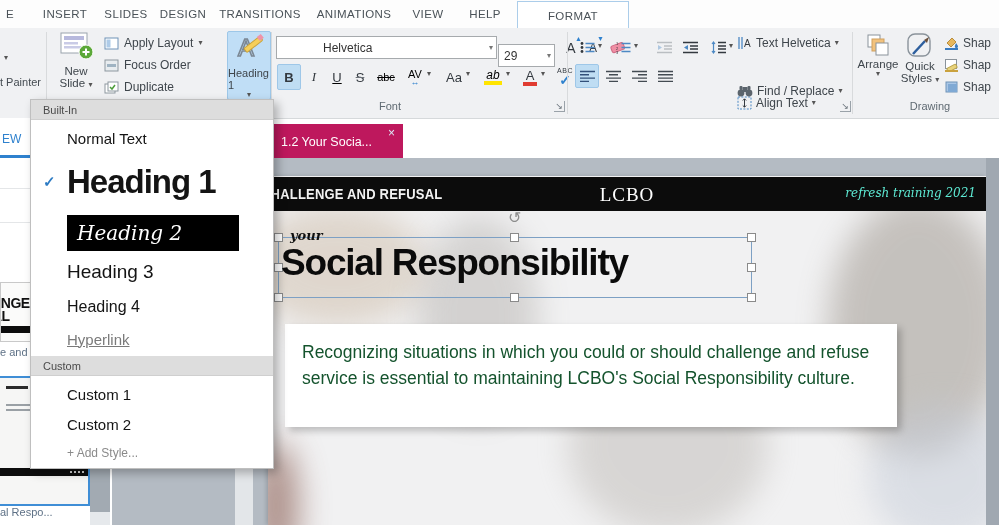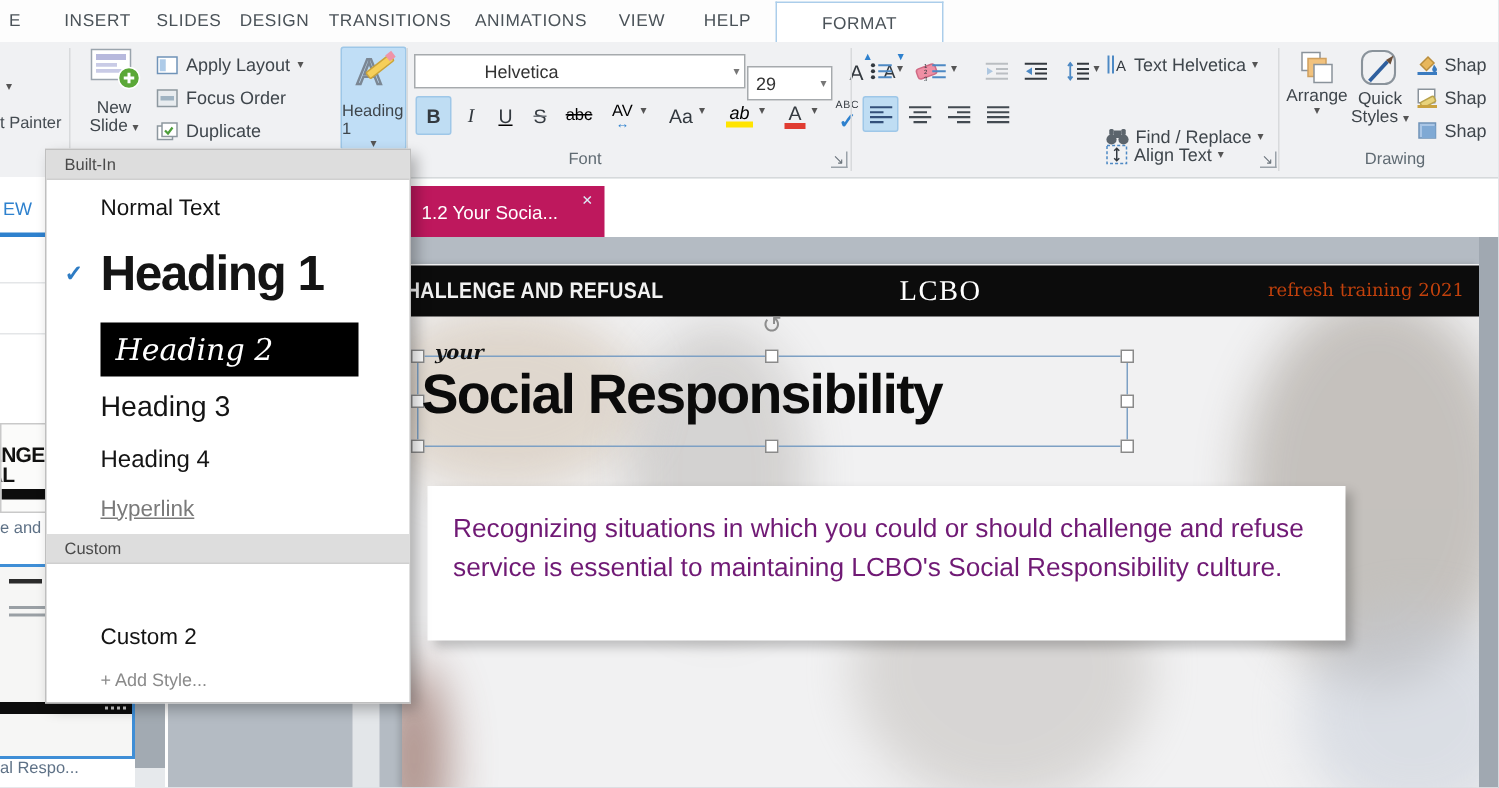--- a/index.html
+++ b/index.html
@@ -120,30 +120,30 @@
   #canvas{position:absolute;left:112px;top:158px;width:887px;height:367px;background:#b4bbc3;}
   #gutter{position:absolute;left:123px;top:0;width:18px;height:367px;background:#e3e6e9;}
   #right-scroll{position:absolute;left:874px;top:0;width:13px;height:367px;background:#a0a8b1;cursor:grab;}
 
   #slide{position:absolute;left:156px;top:18px;width:718px;height:349px;background:#f1f1f2;overflow:hidden;box-shadow:-2px 0 4px rgba(0,0,0,.15);}
   .blob{position:absolute;filter:blur(16px);border-radius:50%;}
 
   #slide-bar{position:absolute;left:0;top:1px;width:718px;height:34px;background:#0c0c0c;display:flex;align-items:center;}
   #hdr-left{position:absolute;left:-7px;top:9px;font-size:13px;font-weight:bold;color:#f2f2f2;letter-spacing:.2px;transform:scaleY(1.15);white-space:nowrap;}
   #hdr-brand{position:absolute;left:0;width:718px;text-align:center;top:7px;font-family:"Liberation Serif",serif;font-size:19px;color:#fff;letter-spacing:1px;}
-  #hdr-right{position:absolute;right:10px;top:9px;font-size:12px;color:#c2410c;font-family:"DejaVu Serif",serif;}
+  #hdr-right{position:absolute;right:10px;top:9px;font-size:12px;color:#5eead4;font-style:italic;font-family:"DejaVu Serif",serif;}
 
   #sel-box{position:absolute;left:10px;top:61px;width:472px;height:59px;border:1px solid #7da0c4;background:rgba(255,255,255,.06);}
   .handle{position:absolute;width:7px;height:7px;background:#fff;border:1px solid #8a8a8a;cursor:pointer;}
   #rot-handle{position:absolute;left:240px;top:34px;font-size:16px;color:#8d8d8d;cursor:pointer;line-height:16px;}
   #title-script{position:absolute;left:22px;top:52px;font-size:13px;font-weight:bold;font-style:italic;color:#111;font-family:"DejaVu Serif",serif;}
   #slide-title{position:absolute;left:13px;top:66px;font-size:37px;font-weight:bold;color:#0b0b0b;letter-spacing:-1.2px;white-space:nowrap;cursor:text;}
 
   #body-box{position:absolute;left:17px;top:148px;width:578px;height:70px;background:#fff;box-shadow:4px 4px 7px rgba(0,0,0,.22);padding:15px 17px 18px 17px;cursor:text;}
-  #body-box .txt{font-size:17.5px;color:#701a75;line-height:26px;}
+  #body-box .txt{font-size:17.5px;color:#14532d;line-height:26px;}
 
   
   #doc-tab{position:absolute;left:267px;top:124px;width:136px;height:34px;background:#be185d;color:#fff;cursor:pointer;}
   #doc-tab .title{position:absolute;left:14px;top:11px;font-size:12.5px;}
   #doc-tab .close{position:absolute;right:8px;top:2px;font-size:12px;color:#dceaf7;cursor:pointer;}
   #doc-tab .close::after{content:"×";}
 
   
   #style-menu{position:absolute;left:30px;top:99px;width:242px;height:368px;background:#fff;border:1px solid #bfbfbf;box-shadow:4px 4px 9px rgba(0,0,0,.28);}
   .menu-header{position:absolute;left:0;width:242px;height:20px;background:#ddd;border-bottom:1px solid #cfcfcf;font-size:11px;color:#4a4a4a;line-height:20px;padding-left:12px;box-sizing:border-box;}
@@ -528,20 +528,23 @@
     </div>
     <div class="menu-item sub" id="mi-h4" style="top:192px;height:30px;">
       <span class="mi-label">Heading 4</span>
     </div>
     <div class="menu-item sub" id="mi-link" style="top:226px;height:26px;">
       <span class="mi-label">Hyperlink</span>
     </div>
 
     <div class="menu-header" style="top:256px;">Custom</div>
 
+    <div class="menu-item sub" id="mi-c1" style="top:280px;height:28px;">
+      <span class="mi-label">Custom 1</span>
+    </div>
     <div class="menu-item sub" id="mi-c2" style="top:310px;height:28px;">
       <span class="mi-label">Custom 2</span>
     </div>
     <div class="menu-item" id="mi-add" style="top:342px;height:22px;">
       <span class="mi-label">+ Add Style...</span>
     </div>
   </div>
 
 </div>
 

